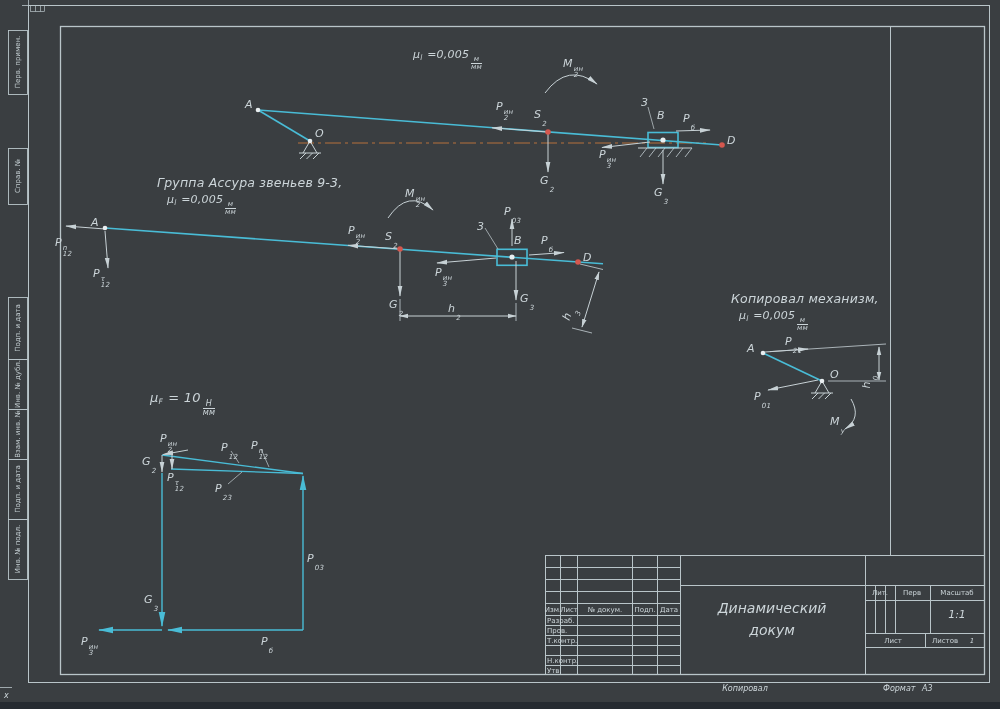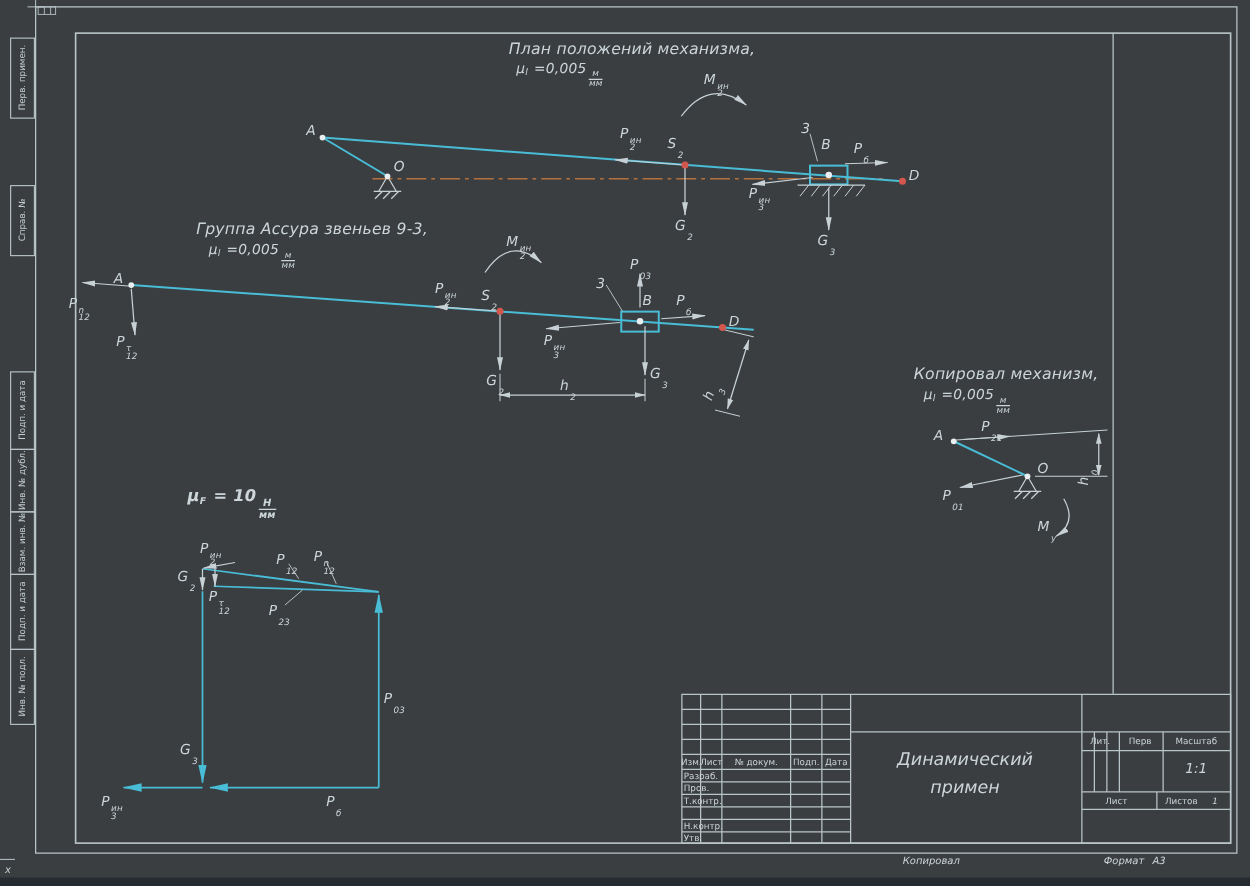--- a/index.html
+++ b/index.html
@@ -8,21 +8,21 @@
   svg{position:absolute;left:0;top:0;}
   .f{position:absolute;color:#ccd5d9;font:italic 11px "DejaVu Sans",sans-serif;white-space:nowrap;letter-spacing:.2px;}
   .f i{font-style:italic;}
   .ss{display:inline-flex;flex-direction:column;line-height:.85;vertical-align:-0.38em;margin-left:1px;}
   .sp,.sb{font-size:7px;}
   .msub{font-size:7.5px;vertical-align:-0.32em;margin-right:1px;}
   .frac{display:inline-flex;flex-direction:column;text-align:center;line-height:1.05;vertical-align:-0.45em;margin-left:2px;font-size:7px;}
   .fn{border-bottom:1px solid #ccd5d9;padding:0 1px;}
   .t12{font-size:12.5px;}
   .t17{font-size:17px;}
-  .sc13{font-size:13px;font-weight:bold;}
+  .sc13{font-size:13px;}
   .sc13 .frac{font-size:8px;}
   .rot70{transform:rotate(-70deg);}
   .rot90{transform:rotate(-90deg);}
   .tb{position:absolute;color:#ccd5d9;font:7px "DejaVu Sans",sans-serif;white-space:nowrap;}
   .tbc{transform:translateX(-50%);}
   .tbi{font-style:italic;}
   .vlab{position:absolute;color:#c3cdd1;font:7px "DejaVu Sans",sans-serif;white-space:nowrap;
         transform:translate(-50%,-50%) rotate(-90deg);}
   .bottombar{position:absolute;left:0;bottom:0;width:100%;height:7px;background:#262b31;}
 </style>
@@ -153,21 +153,20 @@
     </g>
     <g stroke="#c7d1d5" stroke-width="1" fill="none">
       <line x1="188" y1="450" x2="163" y2="454.5" marker-end="url(#aL)"></line>
       <line x1="162" y1="455" x2="162" y2="472" marker-end="url(#aL)"></line>
       <line x1="172" y1="454" x2="172" y2="469" marker-end="url(#aL)"></line>
       <path d="M231,451 L239,463 M261,449 L269,467 M228,484 L242,472" stroke-width="0.7"></path>
     </g>
   </g>
 </svg>
 
-<span class="f t12" style="left:407px;top:31px"><i>План положений механизма,</i></span>
 <span class="f" style="left:413px;top:48px"><i>μ</i><i class="msub">l</i><i> =0,005</i><span class="frac">
         <i class="fn">м</i>
         <i>мм</i>
       </span></span>
 
 <span class="f t12" style="left:157px;top:175px"><i>Группа Ассура звеньев 9-3,</i></span>
 <span class="f" style="left:167px;top:193px"><i>μ</i><i class="msub">l</i><i> =0,005</i><span class="frac">
         <i class="fn">м</i>
         <i>мм</i>
       </span></span>
@@ -350,21 +349,21 @@
 <span class="tb tbc" style="left:645px;top:606px">Подп.</span>
 <span class="tb tbc" style="left:669px;top:606px">Дата</span>
 
 <span class="tb" style="left:547px;top:617px">Разраб.</span>
 <span class="tb" style="left:547px;top:627px">Пров.</span>
 <span class="tb" style="left:547px;top:637px">Т.контр.</span>
 <span class="tb" style="left:547px;top:657px">Н.контр.</span>
 <span class="tb" style="left:547px;top:667px">Утв.</span>
 
 <span class="tb tbc tbi" style="left:772px;top:600px;font-size:14px">Динамический</span>
-<span class="tb tbc tbi" style="left:772px;top:622px;font-size:14px">примен</span>
+<span class="tb tbc tbi" style="left:772px;top:622px;font-size:14px">докум</span>
 
 <span class="tb tbc" style="left:880px;top:589px">Лит.</span>
 <span class="tb tbc" style="left:912px;top:589px">Перв</span>
 <span class="tb tbc" style="left:957px;top:589px">Масштаб</span>
 <span class="tb tbc tbi" style="left:957px;top:608px;font-size:11px">1:1</span>
 
 <span class="tb tbc" style="left:893px;top:637px">Лист</span>
 <span class="tb tbc" style="left:945px;top:637px">Листов</span>
 <span class="tb tbc tbi" style="left:972px;top:637px">1</span>
 

